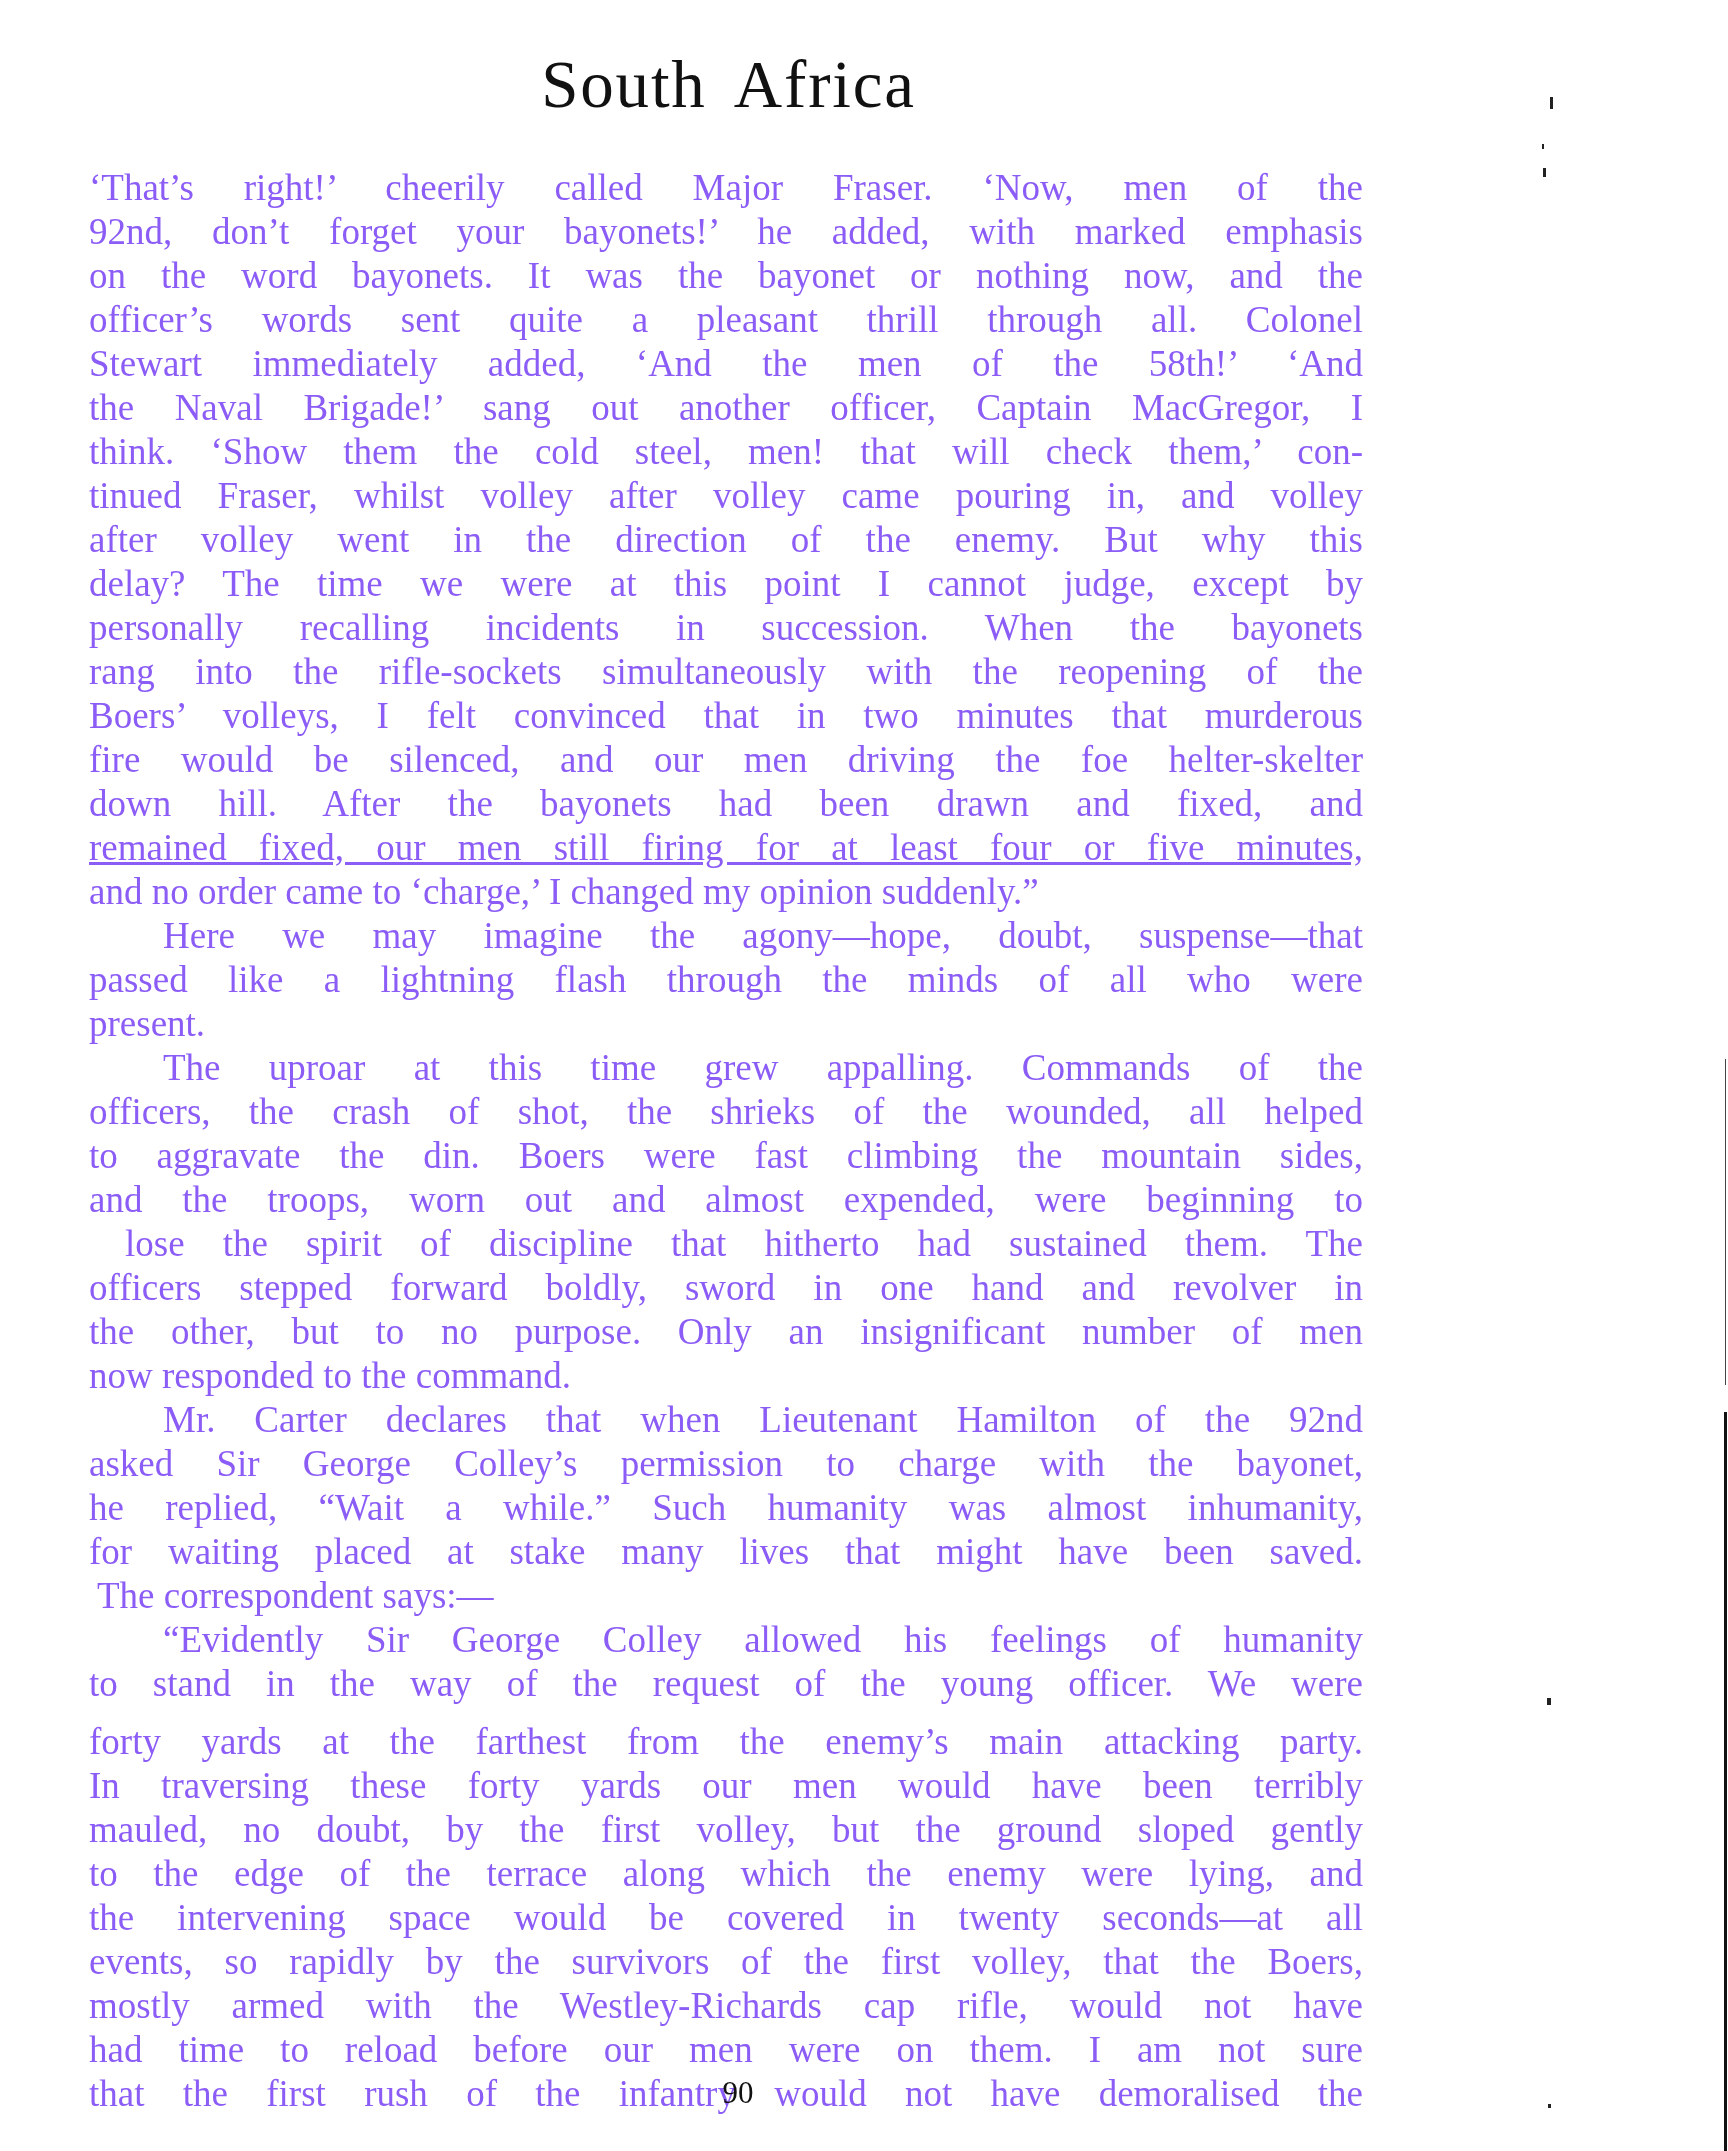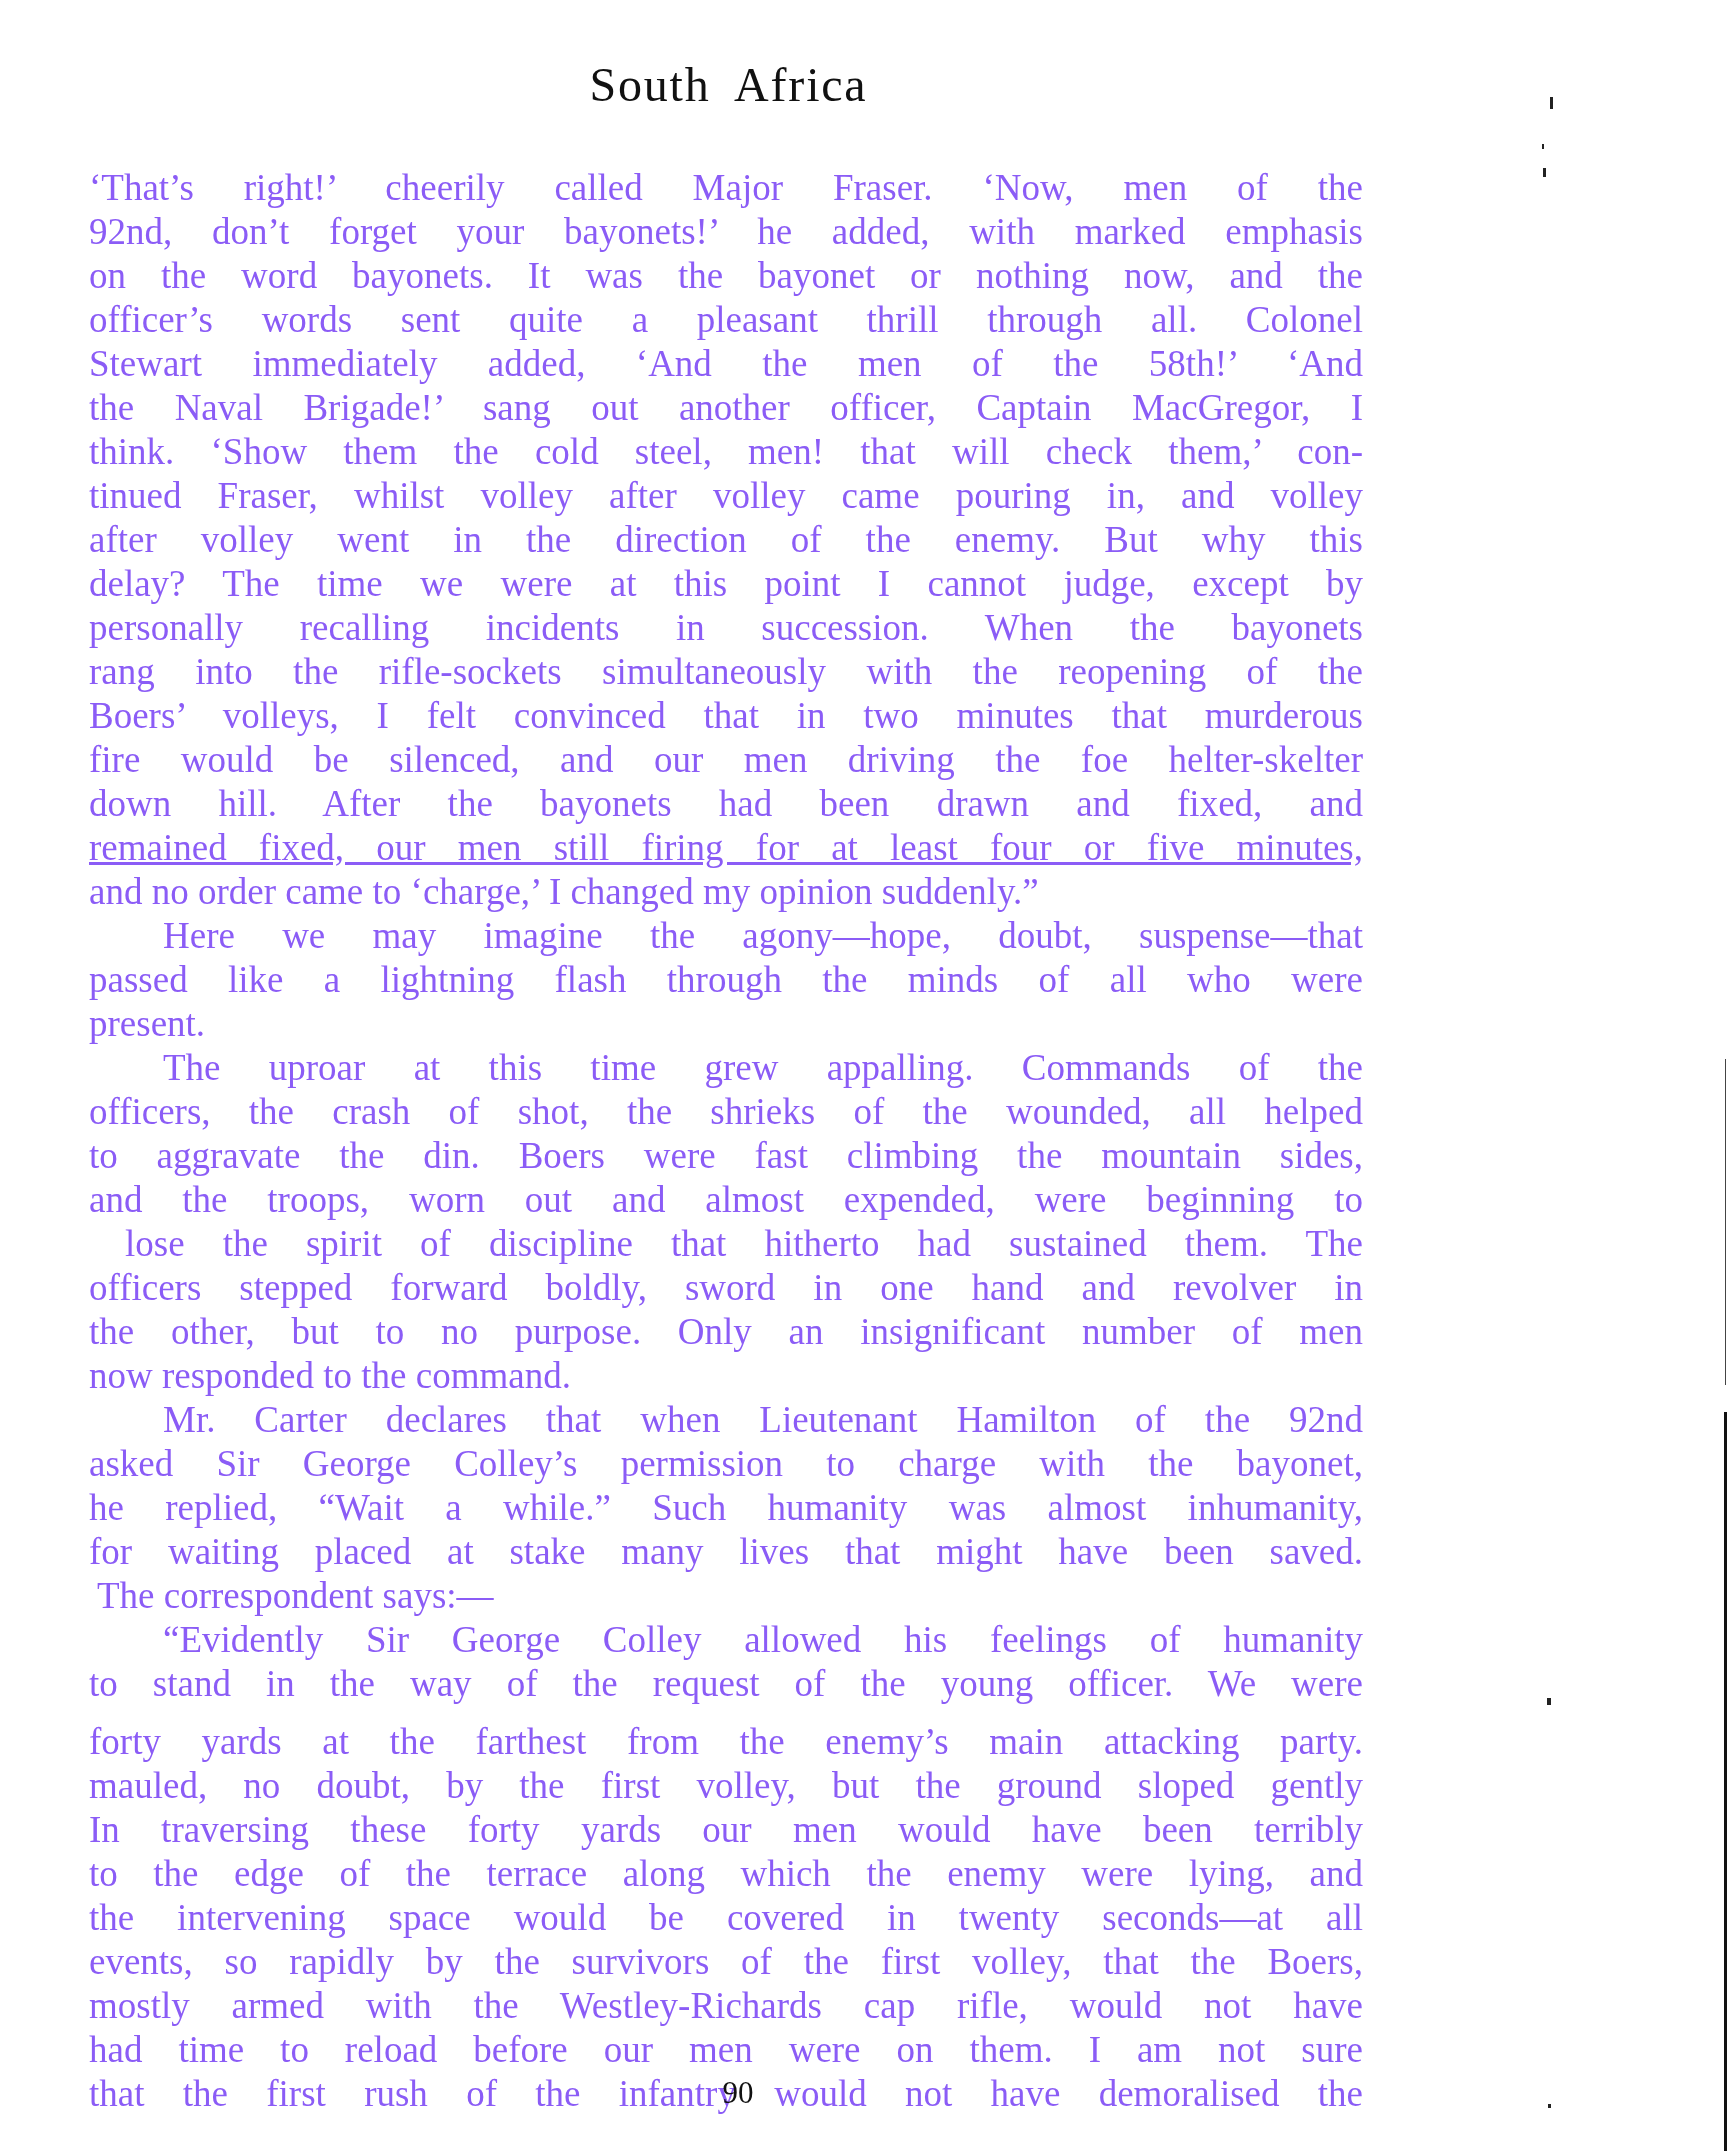--- a/index.html
+++ b/index.html
@@ -14,21 +14,21 @@
       overflow: hidden;
       font-family: "Liberation Serif", "DejaVu Serif", serif;
       color: #111111;
     }
     .page-title {
       position: absolute;
       left: 0;
       width: 1457px;
       top: 51px;
       text-align: center;
-      font-size: 48px;
+      font-size: 67px;
       line-height: 67px;
       letter-spacing: 1.8px;
       word-spacing: 12.4px;
       color: #111111;
     }
     .body-text {
       position: absolute;
       left: 89px;
       top: 166px;
       width: 1274px;
@@ -115,22 +115,22 @@
       <div class="line" style="white-space: normal;">the other, but to no purpose.  Only an insignificant number of men</div>
       <div class="line last" style="white-space: normal;">now responded to the command.</div>
       <div class="line indent" style="white-space: normal;">Mr. Carter declares that when Lieutenant Hamilton of the 92nd</div>
       <div class="line" style="white-space: normal;">asked Sir George Colley’s permission to charge with the bayonet,</div>
       <div class="line" style="white-space: normal;">he replied, “Wait a while.”  Such humanity was almost inhumanity,</div>
       <div class="line" style="white-space: normal;">for waiting placed at stake many lives that might have been saved.</div>
       <div class="line last" style="white-space: normal; margin-left: 8px;">The correspondent says:—</div>
       <div class="line indent" style="white-space: normal;">“Evidently Sir George Colley allowed his feelings of humanity</div>
       <div class="line" style="white-space: normal;">to stand in the way of the request of the young officer.  We were</div>
       <div class="line" style="white-space: normal; margin-top: 14px;">forty yards at the farthest from the enemy’s main attacking party.</div>
+      <div class="line" style="white-space: normal;">In traversing these forty yards our men would have been terribly</div>
       <div class="line" style="white-space: normal;">mauled, no doubt, by the first volley, but the ground sloped gently</div>
-      <div class="line" style="white-space: normal;">In traversing these forty yards our men would have been terribly</div>
       <div class="line" style="white-space: normal;">to the edge of the terrace along which the enemy were lying, and</div>
       <div class="line" style="white-space: normal;">the intervening space would be covered in twenty seconds—at all</div>
       <div class="line" style="white-space: normal;">events, so rapidly by the survivors of the first volley, that the Boers,</div>
       <div class="line" style="white-space: normal;">mostly armed with the Westley-Richards cap rifle, would not have</div>
       <div class="line" style="white-space: normal;">had time to reload before our men were on them.  I am not sure</div>
       <div class="line" style="white-space: normal;">that the first rush of the infantry would not have demoralised the</div>
     </div>
 
   <div class="page-number">90</div>
 

